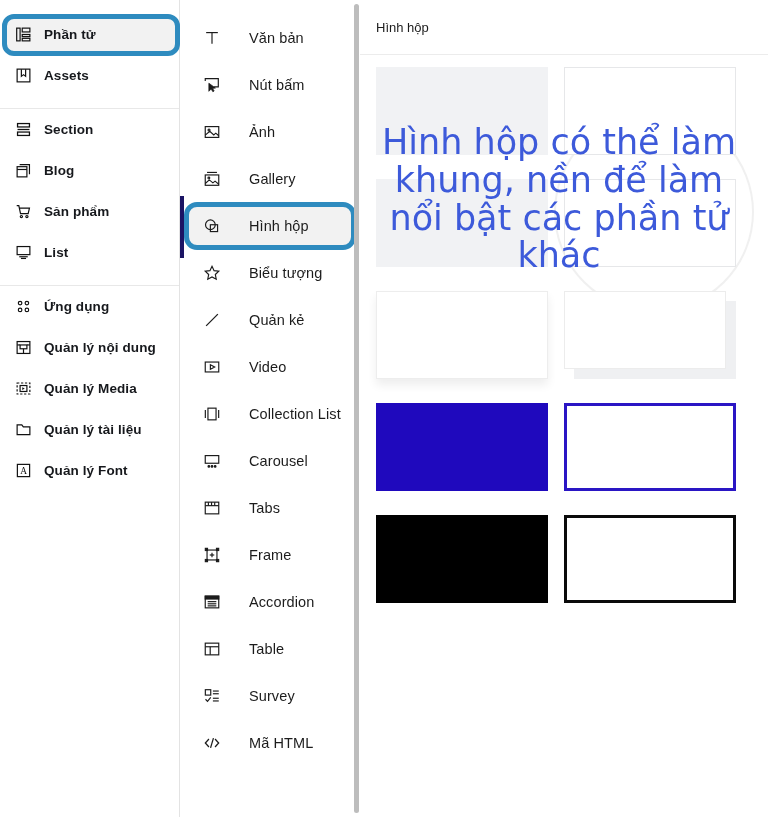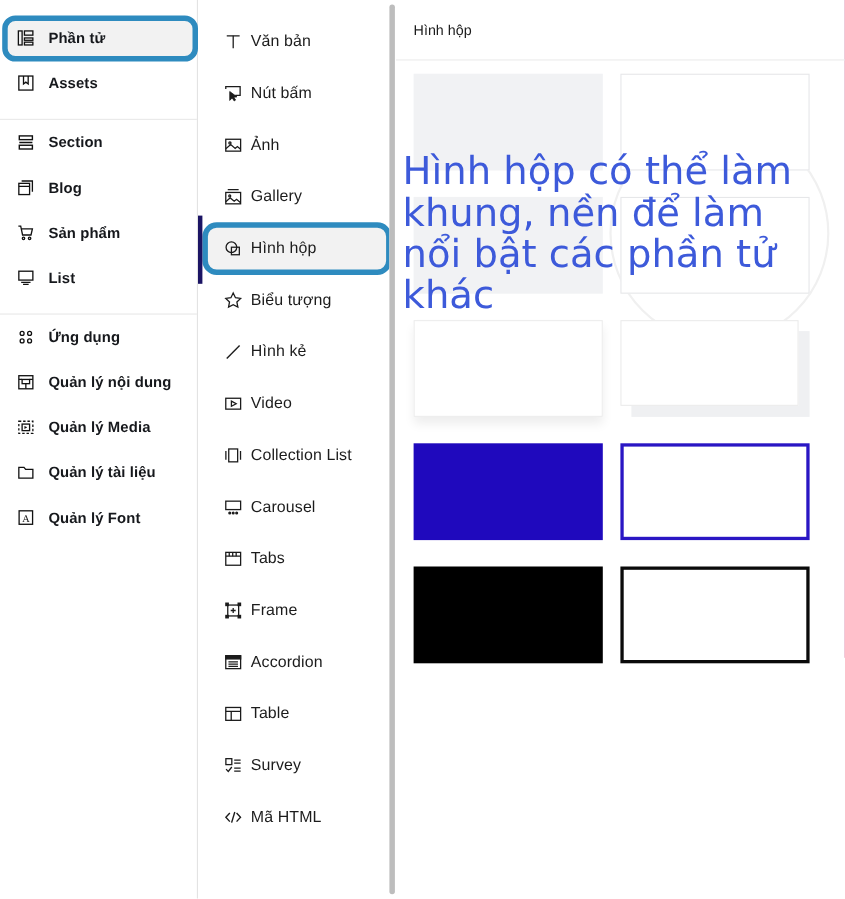--- a/index.html
+++ b/index.html
@@ -6,21 +6,21 @@
   html, body {
     width: 768px; height: 817px;
     background: #ffffff;
     font-family: "Liberation Sans", "DejaVu Sans", sans-serif;
     overflow: hidden;
   }
   .app {
     position: relative;
     width: 768px; height: 598px;
     display: flex;
-    background: #be185d;
+    background: #1d4ed8;
   }
 
   
   .sidebar {
     position: relative;
     width: 180px;
     height: 817px;
     background: #ffffff;
     border-right: 1px solid #e3e3e3;
     flex: 0 0 180px;
@@ -76,21 +76,21 @@
     background: #ffffff;
   }
   .midpanel {
     width: 180px; height: 817px;
     padding-top: 14px;
     position: relative;
   }
   .mid-item {
     display: flex;
     align-items: center;
-    gap: 7px;
+    gap: 28px;
     height: 47px;
     padding: 0 6px 0 22px;
     cursor: pointer;
     position: relative;
   }
   .mid-item .ico {
     width: 19px; height: 19px;
     flex: 0 0 19px;
     display: flex; align-items: center; justify-content: center;
     color: #1b1b1b;
@@ -183,23 +183,23 @@
     right: 14px; top: 112px;
     width: 200px; height: 200px;
     border: 2px solid #f0f0f0;
     border-radius: 50%;
     pointer-events: none;
   }
 
   
   .overlay-text {
     position: absolute;
-    left: 0; top: 138px;
+    left: 0; top: 124px;
     width: 398px;
-    text-align: left;
+    text-align: center;
     font-family: "DejaVu Sans", sans-serif;
     font-size: 35px;
     line-height: 1.08;
     font-weight: 400;
     color: #3d5ada;
     pointer-events: none;
     z-index: 20;
     padding: 0 6px;
   }
 </style>
@@ -397,21 +397,21 @@
         </span>
         <span class="lbl">Biểu tượng</span>
       </div>
 
       <div class="mid-item">
         <span class="ico">
           <svg width="18" height="18" viewBox="0 0 20 20" fill="none" stroke="#1b1b1b" stroke-width="1.4">
             <line x1="3.5" y1="16.5" x2="16.5" y2="3.5"></line>
           </svg>
         </span>
-        <span class="lbl">Hình kẻ</span>
+        <span class="lbl">Quản kẻ</span>
       </div>
 
 
       <div class="mid-item">
         <span class="ico">
           <svg width="18" height="18" viewBox="0 0 20 20" fill="none" stroke="#1b1b1b" stroke-width="1.3">
             <rect x="2.5" y="4.5" width="15" height="11"></rect>
             <path d="M8.2 7.4 L13 10 L8.2 12.6 Z"></path>
           </svg>
         </span>

